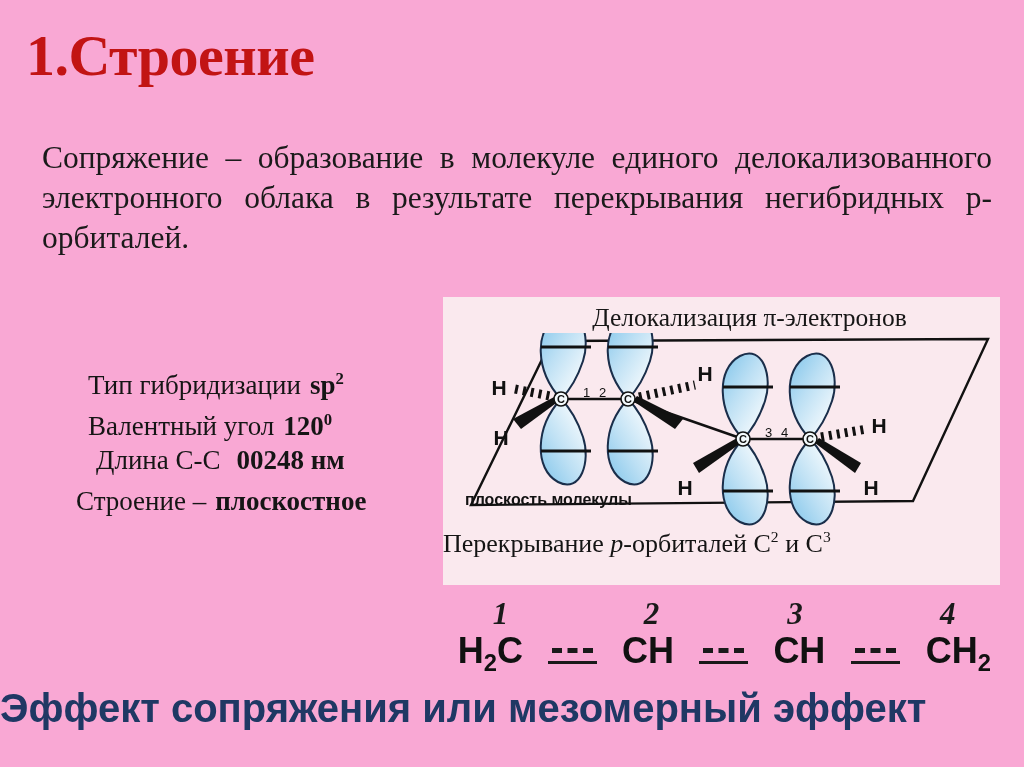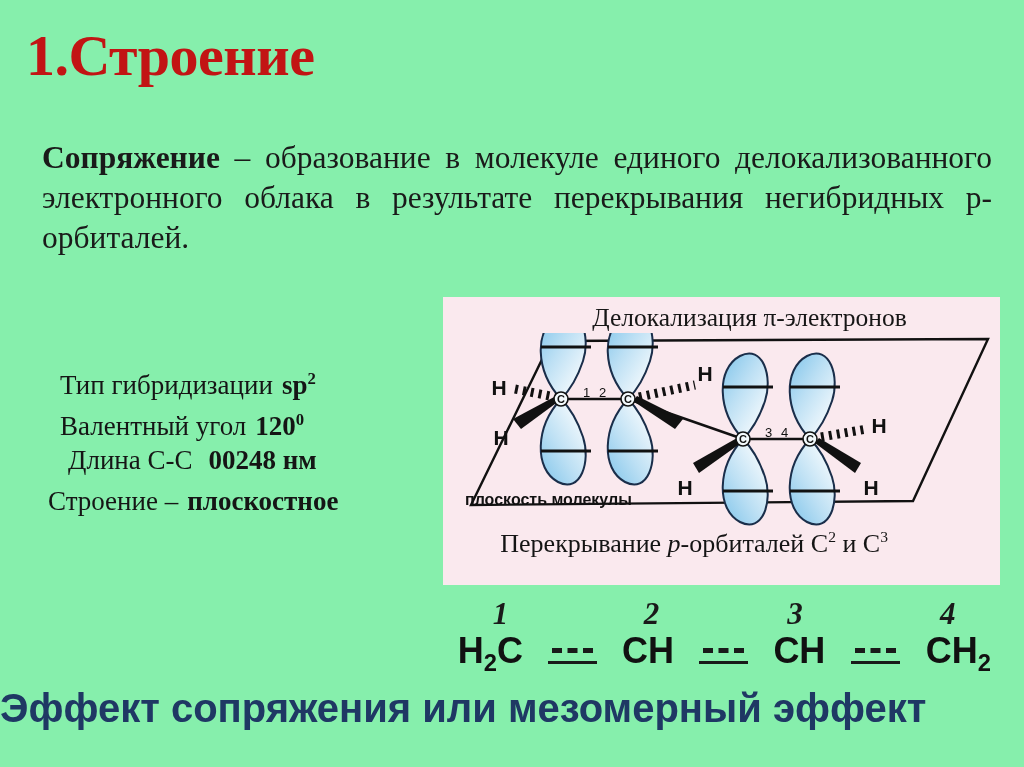--- a/index.html
+++ b/index.html
@@ -5,21 +5,21 @@
 <style>
   html, body {
     margin: 0;
     padding: 0;
     background: #ffffff;
   }
   #slide {
     position: relative;
     width: 1024px;
     height: 767px;
-    background: #86efac;
+    background: #f9a8d4;
     overflow: hidden;
     font-family: "Liberation Serif", serif;
   }
 
   
   #title {
     position: absolute;
     left: 26px;
     top: 26px;
     font-family: "Liberation Serif", serif;
@@ -37,36 +37,37 @@
     left: 42px;
     top: 138px;
     width: 950px;
     font-family: "Liberation Serif", serif;
     font-size: 31.5px;
     line-height: 40px;
     color: #1a1a1a;
     text-align: justify;
     text-justify: inter-word;
   }
-  #definition .term { font-weight: bold; }
+  #definition .term { font-weight: normal; }
 
   
   #props {
     position: absolute;
     left: 48px;
     top: 358px;
     width: 390px;
     font-family: "Liberation Serif", serif;
     font-size: 27px;
     color: #151515;
   }
   #props .row {
     height: 41px;
     line-height: 41px;
     white-space: nowrap;
+    margin-left: 28px;
   }
   #props .row.c-hybr  { padding-left: 12px; }
   #props .row.c-angle { padding-left: 12px; }
   #props .row.c-len1  { padding-left: 20px; }
   #props .row.c-len2  { padding-left: 118px; }
   #props .row.c-struct{ padding-left: 0px; }
   #props .val { font-weight: bold; }
   #props .sup {
     font-size: 0.62em;
     vertical-align: super;
@@ -94,21 +95,21 @@
     font-family: "Liberation Serif", serif;
     font-size: 25.5px;
     color: #161616;
     white-space: nowrap;
   }
   #panel-caption {
     position: absolute;
     left: 0;
     top: 231px;
     width: 445px;
-    text-align: right;
+    text-align: left;
     font-family: "Liberation Serif", serif;
     font-size: 26px;
     color: #141414;
     white-space: nowrap;
   }
   #panel-caption .ital { font-style: italic; }
   #panel-caption .sup { font-size: 0.6em; vertical-align: super; }
   #panel-svg {
     position: absolute;
     left: 0;

